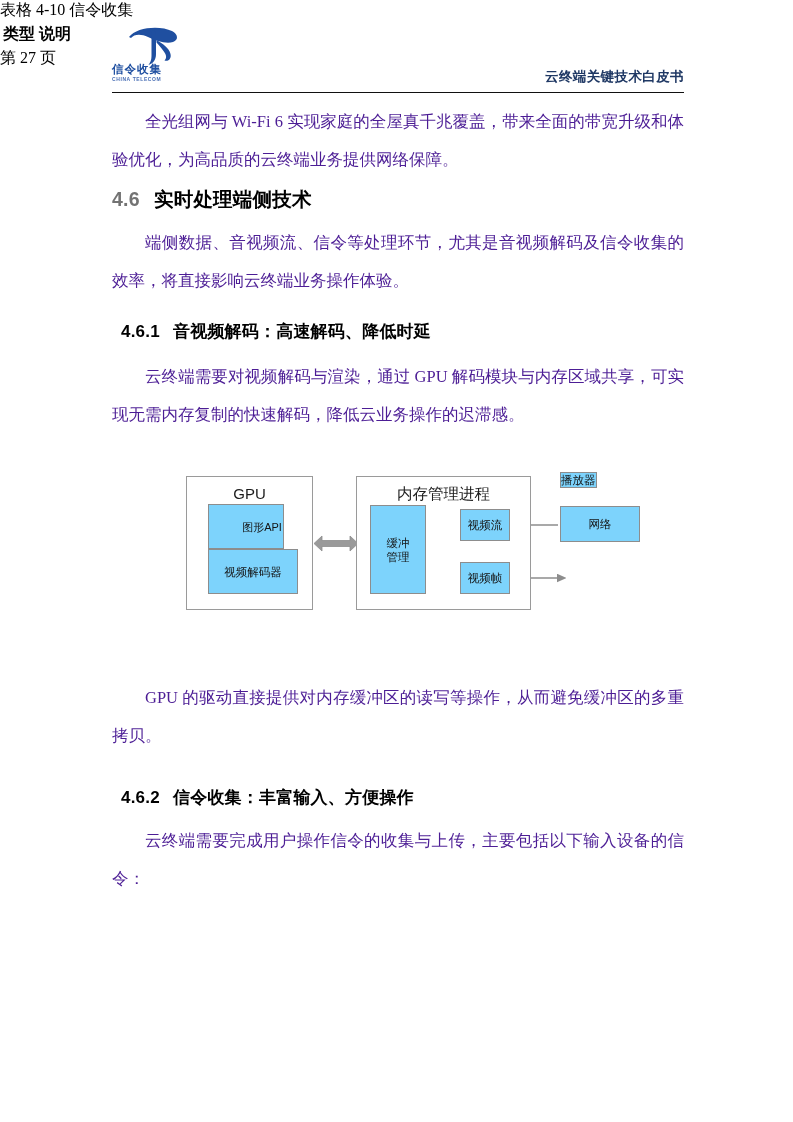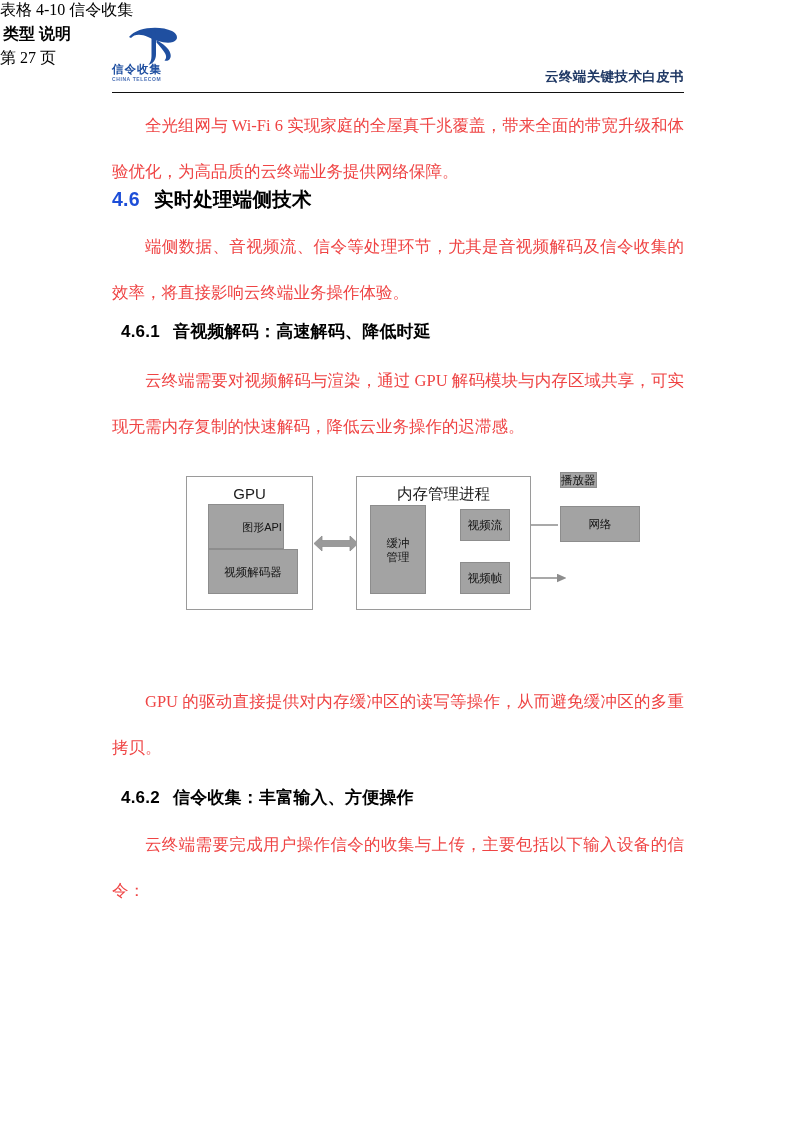--- a/index.html
+++ b/index.html
@@ -88,22 +88,22 @@
     border-top: 1.4px solid #111111;
   }
 
   
   .para {
     position: absolute;
     left: 112px;
     width: 572px;
     font-family: "Liberation Serif", "DejaVu Serif", serif;
     font-size: 16.5px;
-    line-height: 46px;
-    color: #ef4444;
+    line-height: 38px;
+    color: #4c1d95;
     text-align: justify;
     text-justify: inter-ideograph;
   }
   .indent {
     text-indent: 2em;
   }
 
   h2.sec {
     position: absolute;
     left: 112px;
@@ -112,21 +112,21 @@
     font-family: "Liberation Sans", sans-serif;
     font-size: 19.5px;
     font-weight: bold;
     color: #000000;
     letter-spacing: 0.2px;
     white-space: nowrap;
   }
   h2.sec .num {
     display: inline-block;
     min-width: 42px;
-    color: #1d4ed8;
+    color: #737373;
   }
   h3.subsec {
     position: absolute;
     left: 112px;
     margin: 9px;
     width: 572px;
     font-family: "Liberation Sans", sans-serif;
     font-size: 17px;
     font-weight: bold;
     color: #000000;
@@ -165,21 +165,21 @@
     color: #1a1a1a;
     white-space: nowrap;
   }
   .outer-title.cjk {
     font-family: "Liberation Serif", "DejaVu Serif", serif;
     font-size: 15.5px;
   }
 
   .gbox {
     position: absolute;
-    background: #a3a3a3;
+    background: #7dd3fc;
     border: 1px solid #8d8d8d;
     box-sizing: border-box;
     display: flex;
     align-items: center;
     justify-content: center;
     text-align: left;
     font-family: "Liberation Serif", "DejaVu Serif", serif;
     font-size: 11.5px;
     color: #141414;
     line-height: 14px;

